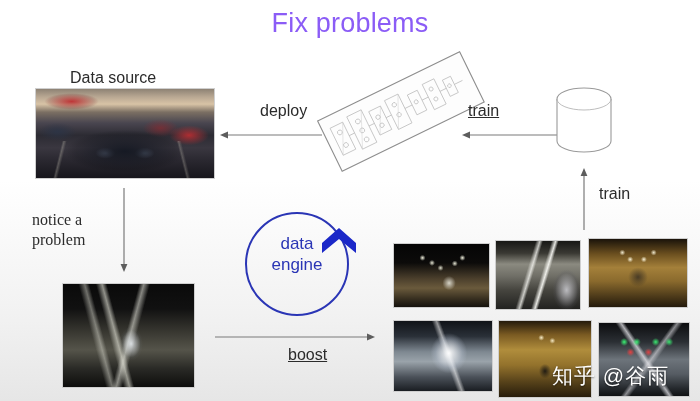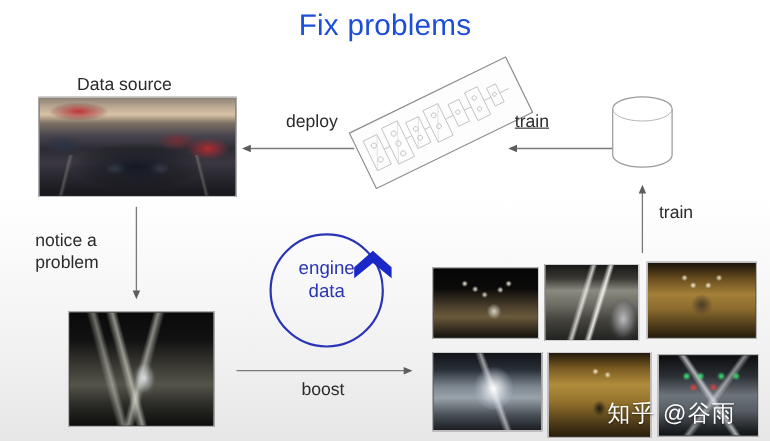--- a/index.html
+++ b/index.html
@@ -20,32 +20,32 @@
   }
 
   .abs { position: absolute; }
 
   
   #page-title {
     left: 0; top: 8px;
     width: 700px;
     text-align: center;
     font-size: 27px;
-    color: #1d4ed8;
+    color: #8b5cf6;
     letter-spacing: 0.2px;
   }
 
   
   .label {
     font-size: 16px;
     color: #2b2b2b;
     white-space: nowrap;
     line-height: 20px;
   }
-  .label.two-line { white-space: normal; width: 86px; }
+  .label.two-line { white-space: normal; width: 86px; font-family: Liberation Serif, serif; }
 
   
   .photo {
     box-sizing: border-box;
     border: 1px solid #cfcfcf;
     background: #111;
     overflow: hidden;
     position: absolute;
   }
   .photo .inner { position: absolute; inset: 0; }
@@ -263,36 +263,36 @@
       <path d="M7 84 L3.6 76 L10.4 76 Z" fill="#5d5d5d"></path>
     </svg>
   </div>
 
   <div class="photo" id="photo-problem" style="left:62px; top:283px; width:133px; height:105px;">
     <div class="inner"></div>
   </div>
 
   <div class="abs" id="data-engine-circle"></div>
   <div class="abs" id="data-engine-label">
+    <div>data</div>
     <div>engine</div>
-    <div>data</div>
   </div>
   <div class="abs" id="data-engine-chevron">
     <svg width="34" height="30" viewBox="0 0 34 30">
       <path d="M17 0 L34 15 L34 25 L17 11 L0 25 L0 15 Z" fill="#1b28c8"></path>
     </svg>
   </div>
 
   <div class="abs" style="left:215px; top:330px;">
     <svg width="160" height="14" viewBox="0 0 160 14">
       <line x1="0" y1="7" x2="154" y2="7" stroke="#7a7a7a" stroke-width="1.2"></line>
       <path d="M160 7 L152 3.6 L152 10.4 Z" fill="#5d5d5d"></path>
     </svg>
   </div>
-  <div class="abs label" style="left:274px; top:345px;">boost</div>
+  <div class="abs label" style="left:288px; top:345px;text-decoration:underline;">boost</div>
 
   <div class="photo tunnel-a" style="left:393px; top:243px; width:97px; height:65px;">
       <div class="inner"></div>
     </div>
   <div class="photo tunnel-b" style="left:495px; top:240px; width:86px; height:70px;">
       <div class="inner"></div>
     </div>
   <div class="photo tunnel-c" style="left:588px; top:238px; width:100px; height:70px;">
       <div class="inner"></div>
     </div>

